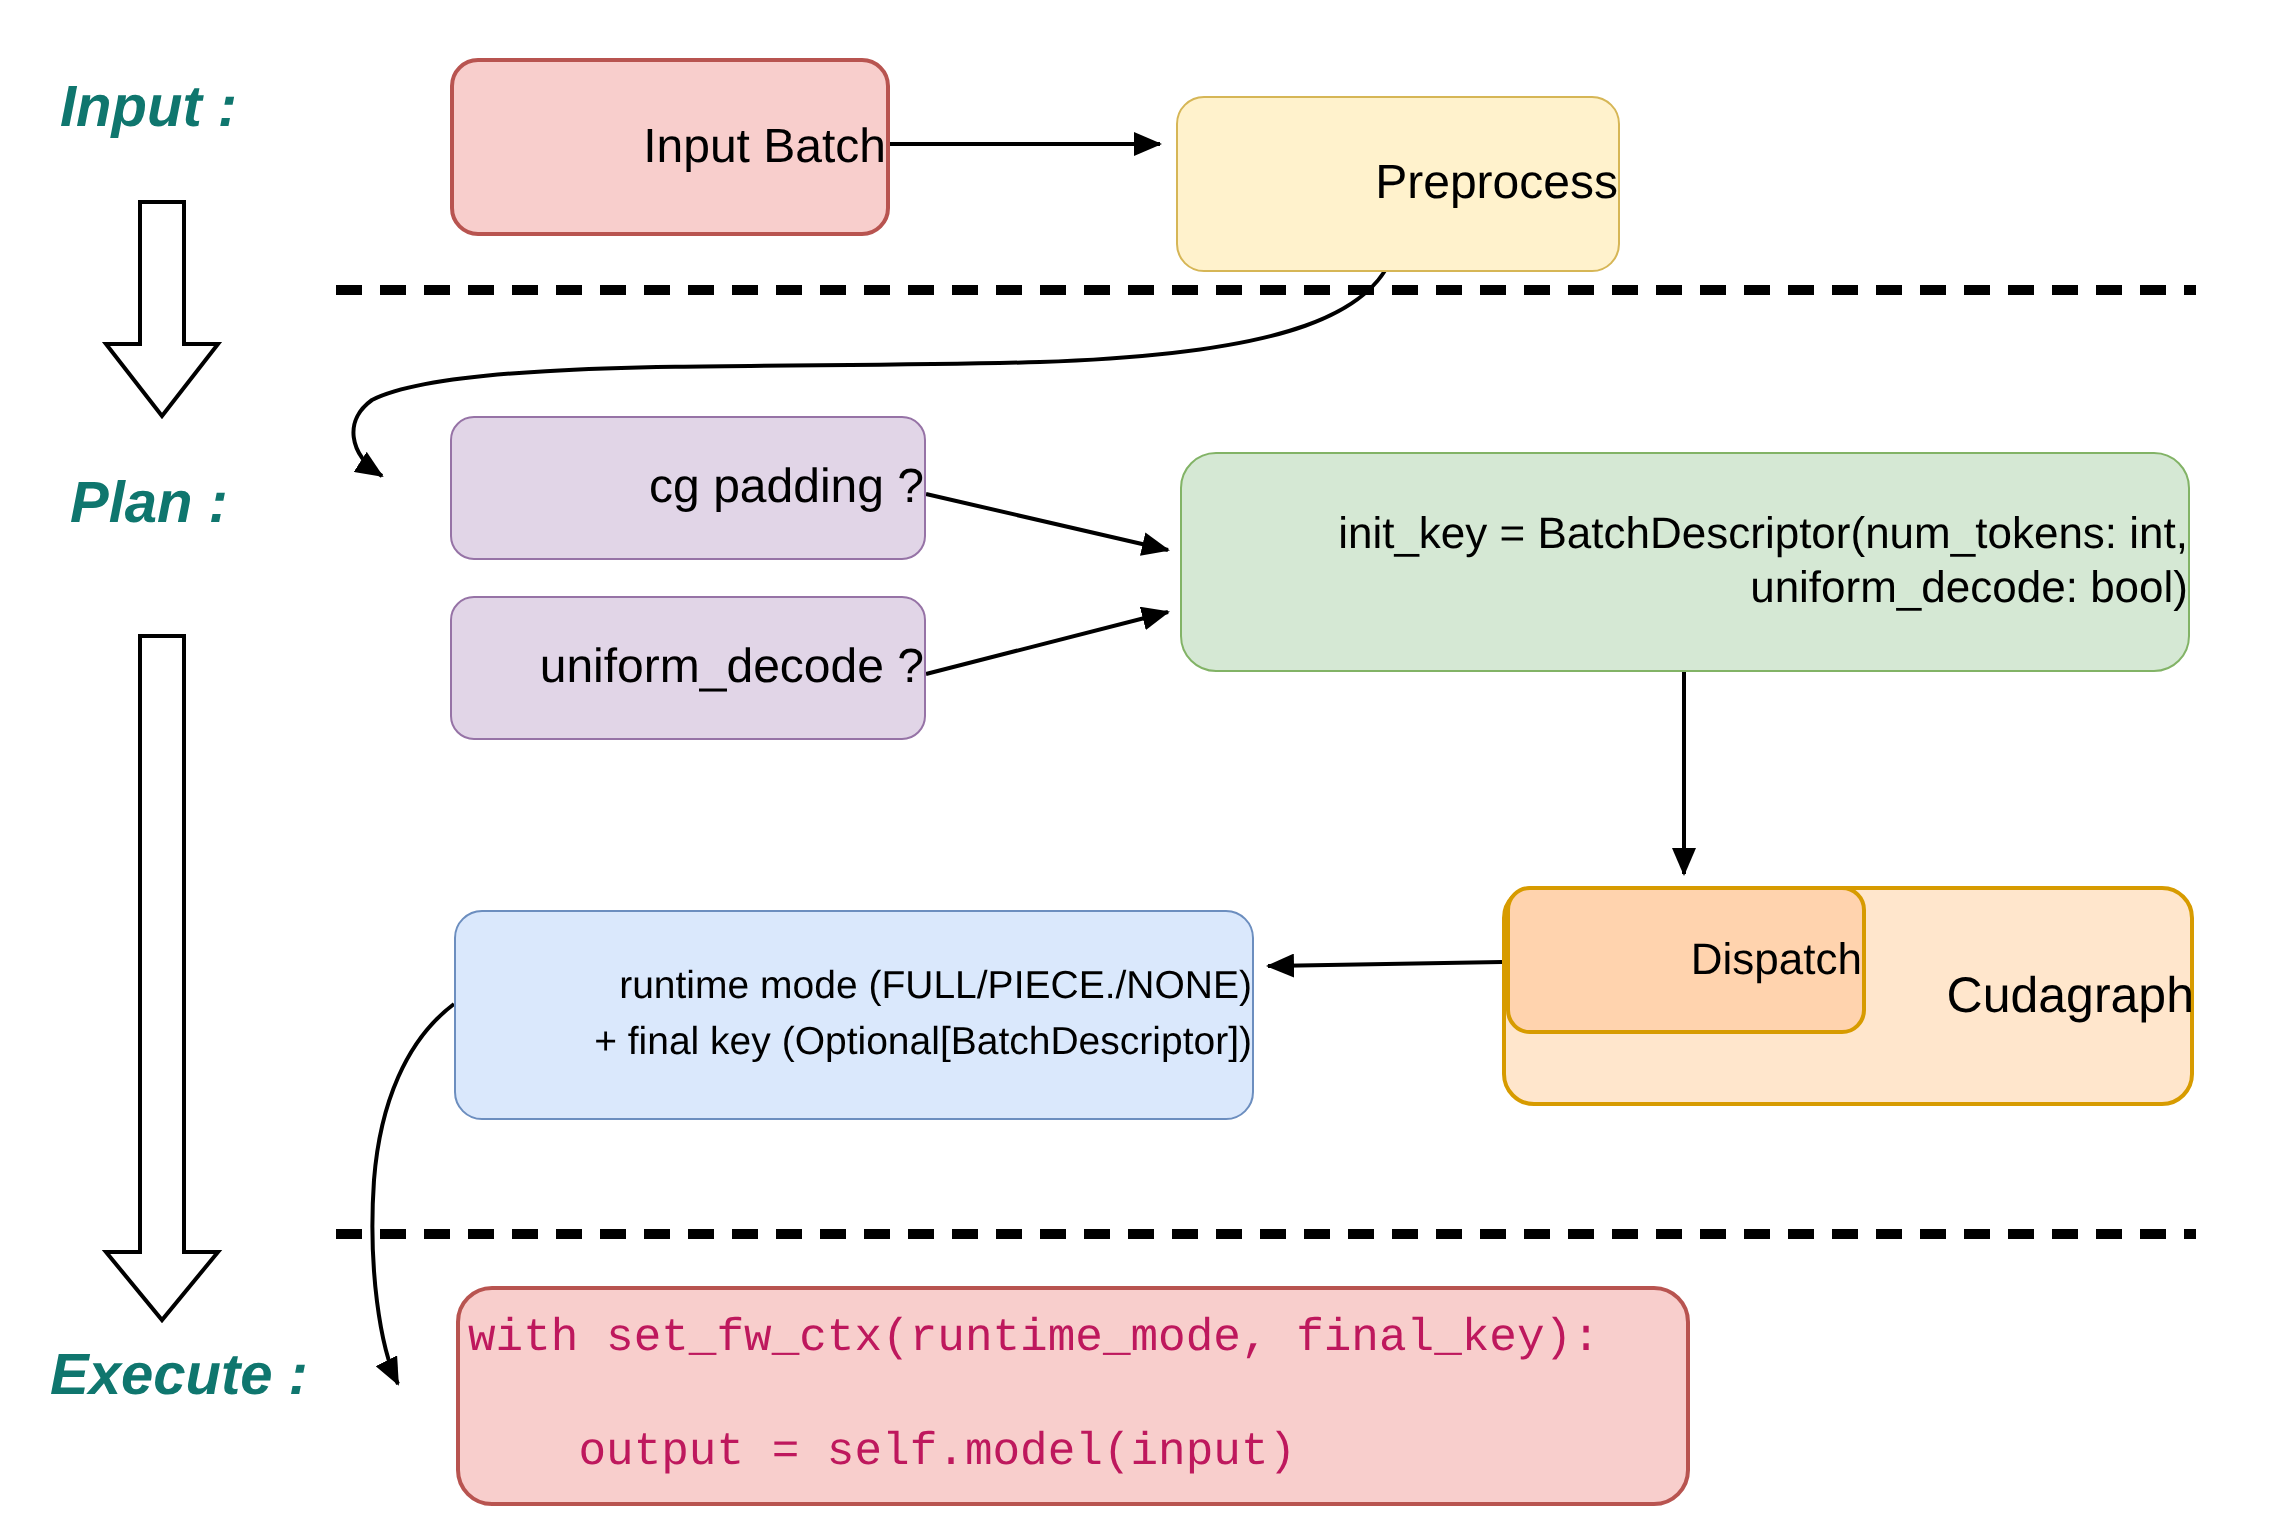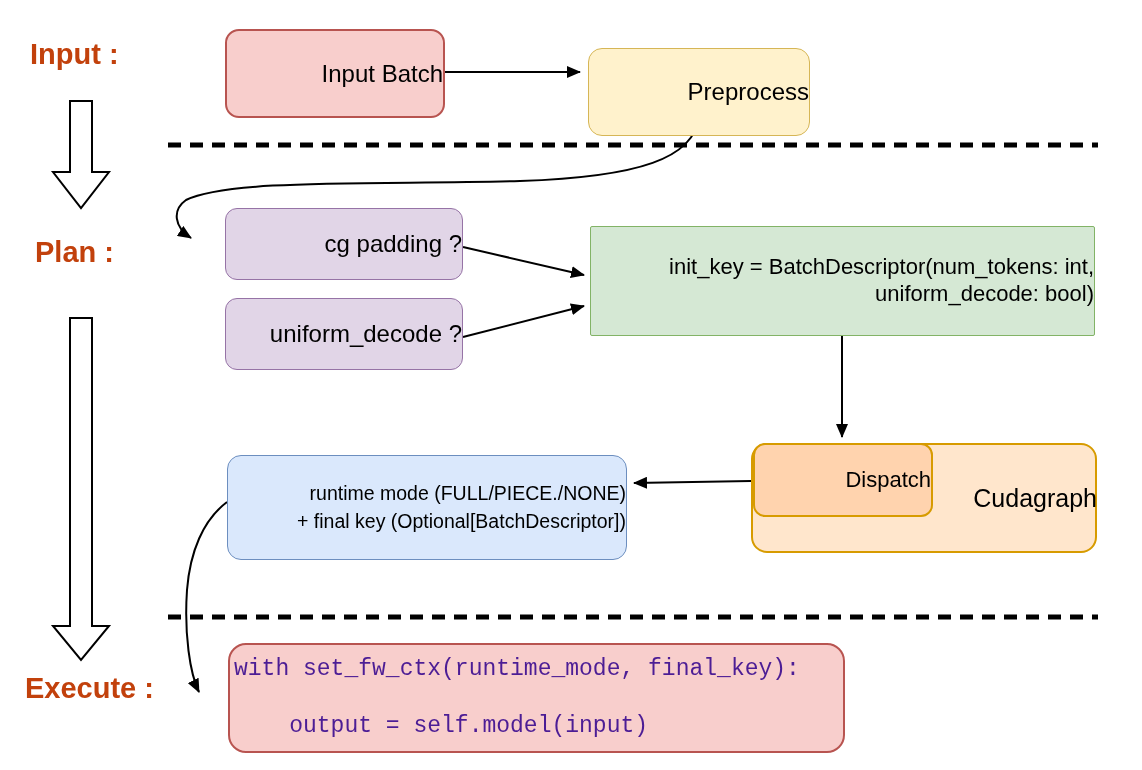--- a/index.html
+++ b/index.html
@@ -13,22 +13,23 @@
   }
   #edges { position: absolute; left: 0; top: 0; width: 1142px; height: 770px; }
   .edge   { stroke: #000000; stroke-width: 2; fill: none; }
   .dashed { stroke: #000000; stroke-width: 5; stroke-dasharray: 13 9; fill: none; }
   .hollow { fill: #ffffff; stroke: #000000; stroke-width: 2; }
 
   .stage-label {
     position: absolute;
     font-size: 29px;
     font-weight: 700;
-    color: #c2410c;
+    color: #0f766e;
     white-space: nowrap;
+    font-style: italic;
   }
   #label-input   { left: 30px; top: 38px;  }
   #label-plan    { left: 35px; top: 236px; }
   #label-execute { left: 25px; top: 672px; text-align: right; }
 
   .node {
     position: absolute;
     box-sizing: border-box;
     border-radius: 14px;
     display: flex;
@@ -44,33 +45,33 @@
 
   #input-batch    { left: 225px; top: 29px;  width: 220px; height: 89px;
                     background: #f8cecc; border: 2px solid #b85450; }
   #preprocess     { left: 588px; top: 29px;  width: 222px; height: 88px;
                     background: #fff2cc; border: 1.5px solid #d6b656; margin-top: 19px; }
   #cg-padding     { left: 225px; top: 208px; width: 238px; height: 72px;
                     background: #e1d5e7; border: 1.5px solid #9673a6; border-radius: 12px; }
   #uniform-decode { left: 225px; top: 298px; width: 238px; height: 72px;
                     background: #e1d5e7; border: 1.5px solid #9673a6; border-radius: 12px; }
   #init-key       { left: 590px; top: 226px; width: 505px; height: 110px;
-                    background: #d5e8d4; border: 1.5px solid #82b366; font-size: 22px; border-radius: 2px; }
+                    background: #d5e8d4; border: 1.5px solid #82b366; font-size: 22px; border-radius: 18px; }
   #cudagraph-outer{ left: 751px; top: 443px; width: 346px; height: 110px;
                     background: #ffe6cc; border: 2px solid #d79b00; border-radius: 16px; }
   #dispatch       { left: 753px; top: 443px; width: 180px; height: 74px;
                     background: #ffd3ae; border: 2px solid #d79b00; font-size: 22px; border-radius: 12px; }
   #cudagraph-label{ left: 933px; top: 443px; width: 164px; height: 110px;
                     background: transparent; border: none; font-size: 25px; line-height: 1.28; }
   #runtime-mode   { left: 227px; top: 445px; width: 400px; height: 105px;
                     background: #dae8fc; border: 1.5px solid #6c8ebf; font-size: 19.5px; line-height: 1.4; margin-top: 10px; }
   #execute-code   { left: 228px; top: 643px; width: 617px; height: 110px;
                     background: #f8cecc; border: 2px solid #b85450; border-radius: 18px;
                     font-family: "Liberation Mono", monospace; font-size: 23px; line-height: 1.24;
-                    color: #4c1d95; align-items: flex-start; padding-left: 4px; text-align: left; gap: 28px; }
+                    color: #be185d; align-items: flex-start; padding-left: 4px; text-align: left; gap: 28px; }
 </style>
 </head>
 <body>
 
 <div id="canvas">
 
   <svg id="edges" width="1142" height="770" viewBox="0 0 1142 770" xmlns="http://www.w3.org/2000/svg">
     <defs>
       <marker id="ah" markerUnits="userSpaceOnUse" markerWidth="15" markerHeight="12" refX="13" refY="6" orient="auto">
         <path d="M0,0 L14,6 L0,12 Z" fill="#000000"></path>

